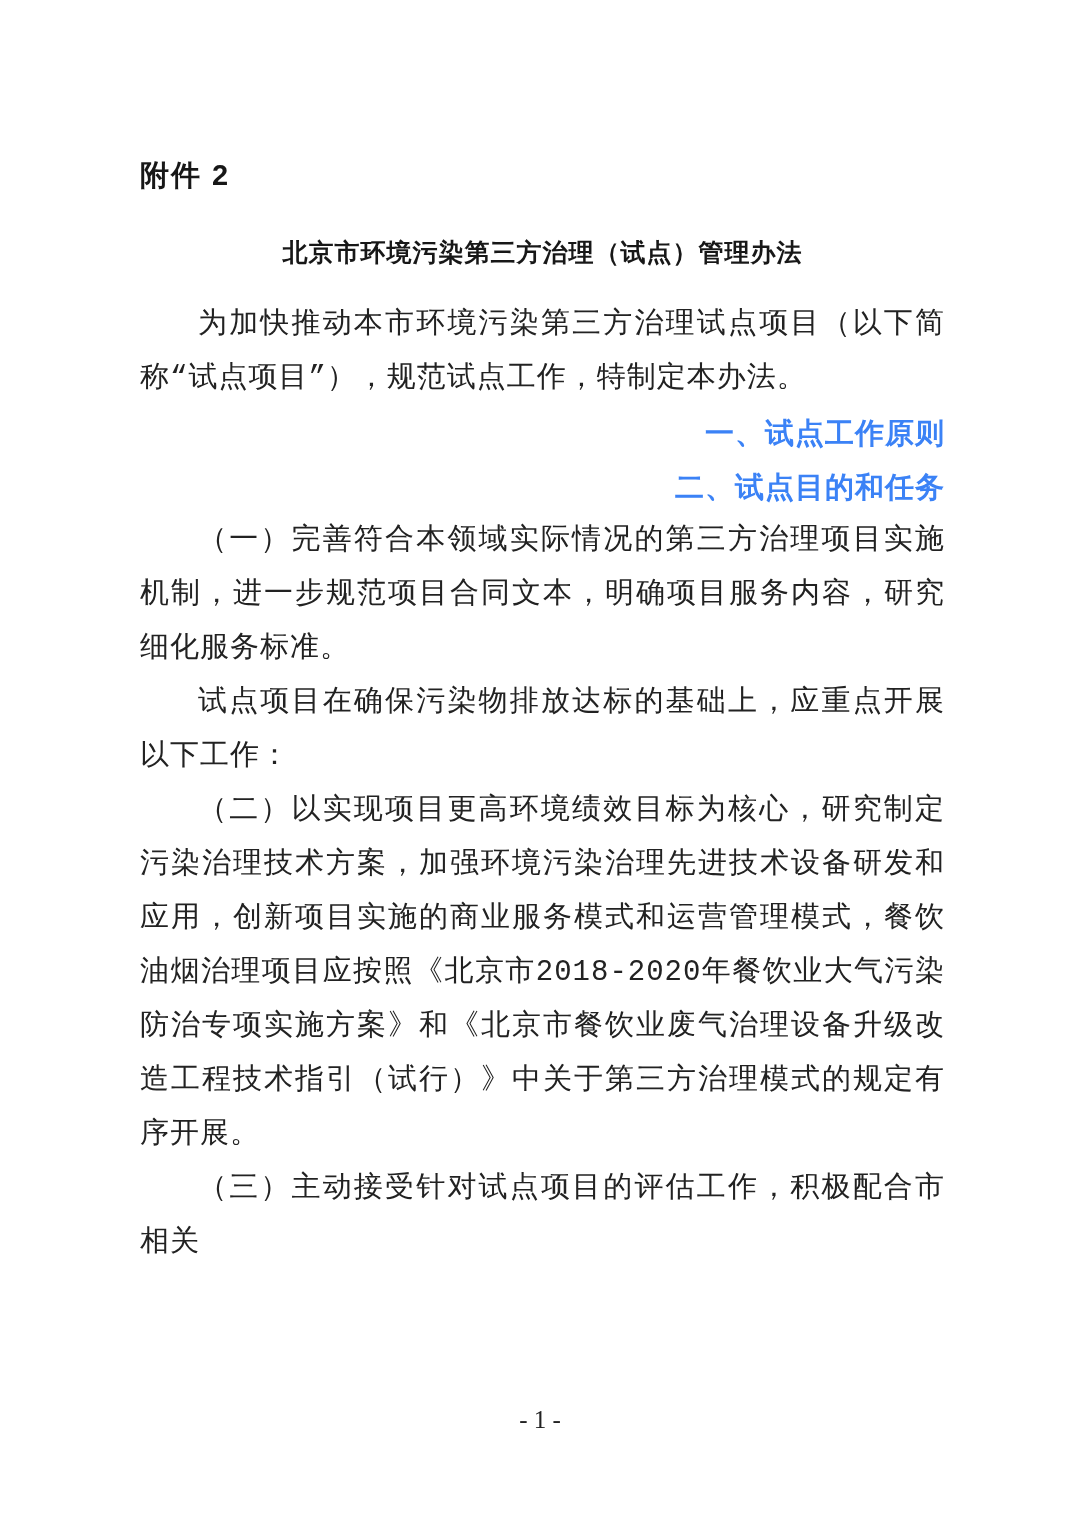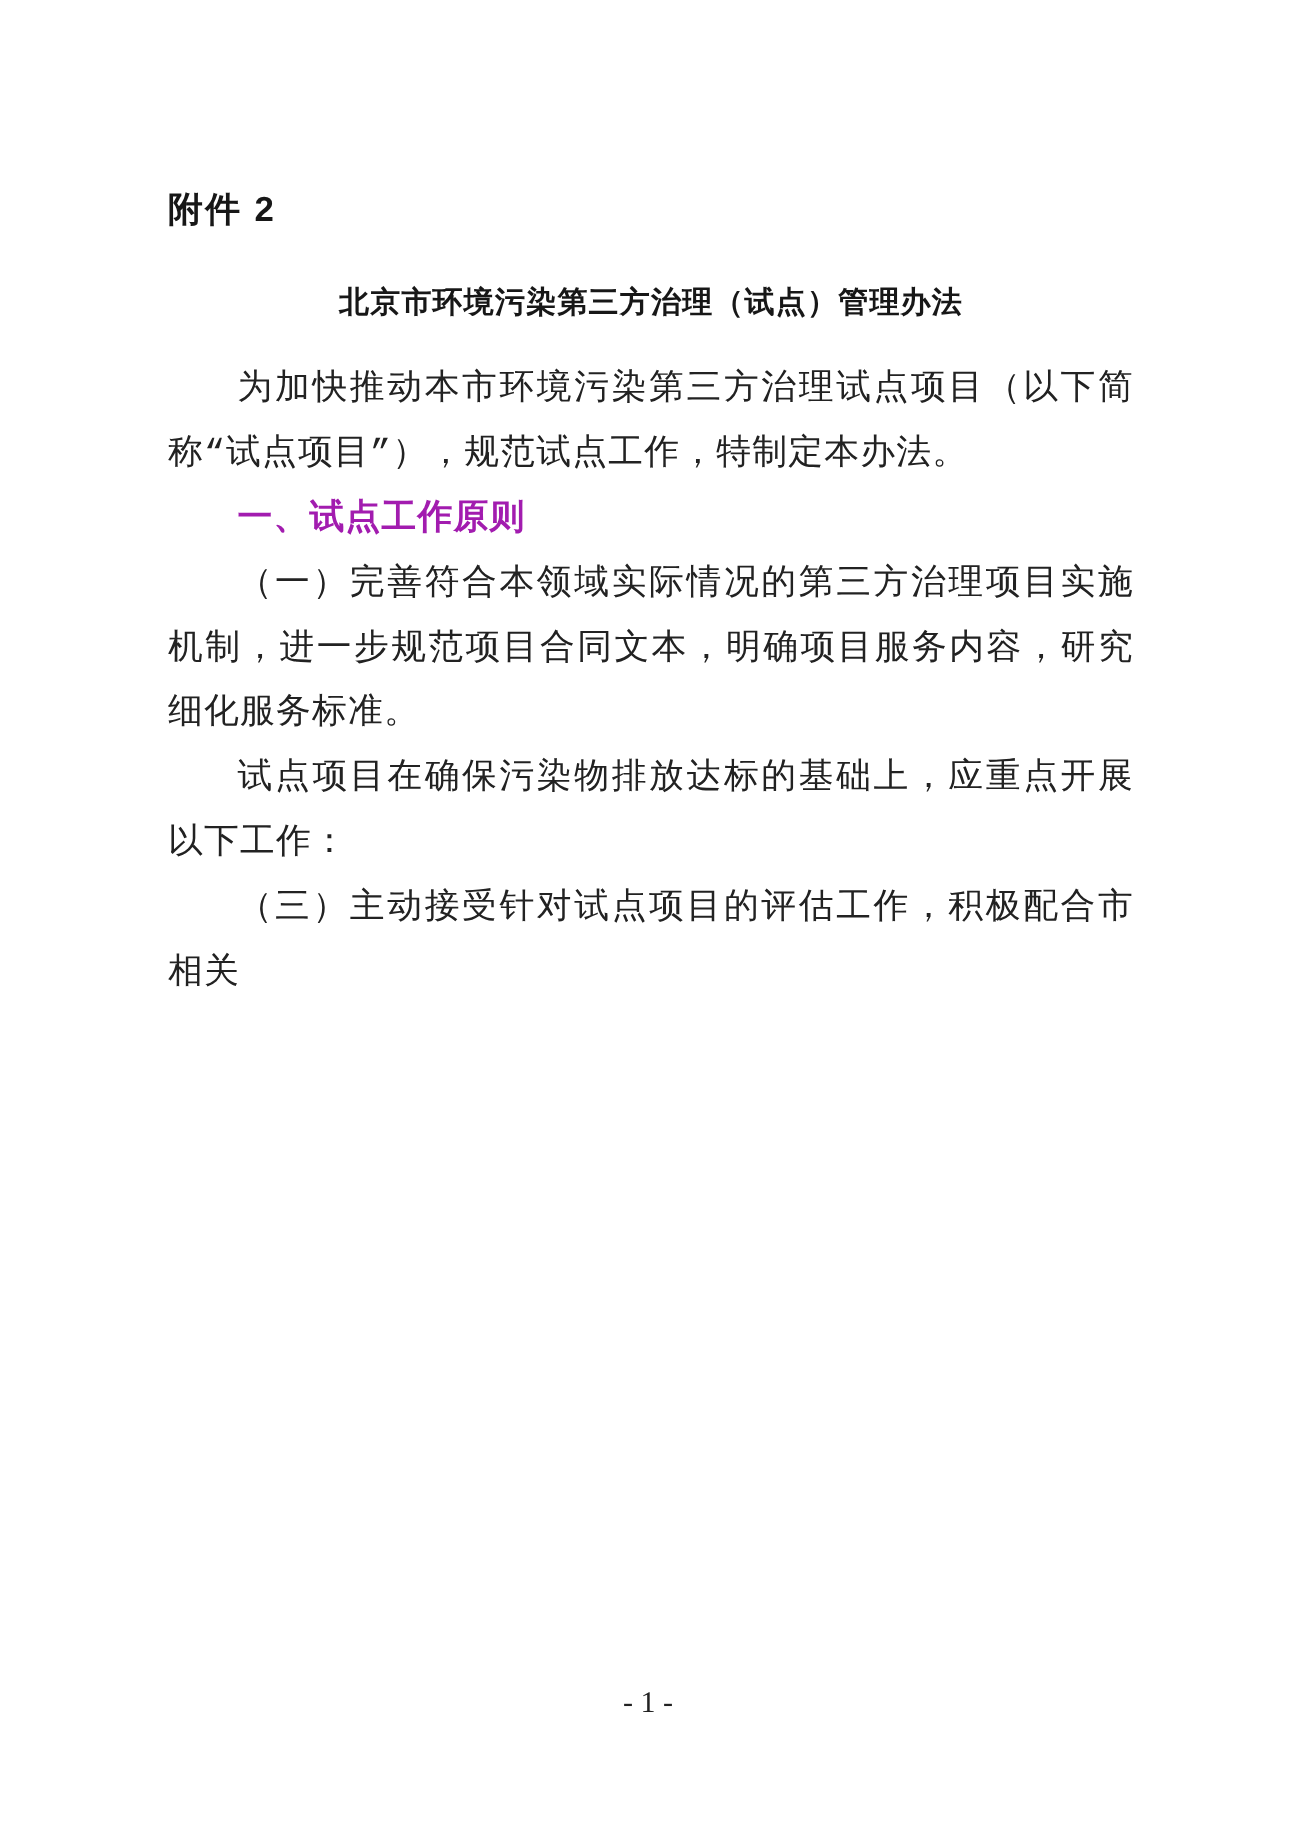--- a/index.html
+++ b/index.html
@@ -47,24 +47,24 @@
     margin: 0;
     font-family: Liberation Mono, monospace;
     font-size: 29px;
     line-height: 54px;
     letter-spacing: 1px;
     text-align: justify;
     text-indent: 2em;
     color: #222222;
   }
   .body-text p.heading {
-    font-family: Liberation Mono, monospace;
+    font-family: Liberation Sans, sans-serif;
     font-weight: bold;
-    text-align: left;
-    color: #a21caf;
+    text-align: right;
+    color: #3b82f6;
   }
   .page-footer {
     position: absolute;
     left: 0;
     right: 0;
     top: 1406px;
     text-align: center;
     font-family: "Liberation Serif", "DejaVu Serif", serif;
     font-size: 25px;
     color: #222222;
@@ -73,19 +73,21 @@
 </head>
 <body>
 
 <div class="page">
   <div class="content">
     <div class="attachment-label">附件 2</div>
     <h1 class="doc-title">北京市环境污染第三方治理（试点）管理办法</h1>
     <div class="body-text">
       <p>为加快推动本市环境污染第三方治理试点项目（以下简称“试点项目”），规范试点工作，特制定本办法。</p>
       <p class="heading">一、试点工作原则</p>
+      <p class="heading">二、试点目的和任务</p>
       <p>（一）完善符合本领域实际情况的第三方治理项目实施机制，进一步规范项目合同文本，明确项目服务内容，研究细化服务标准。</p>
       <p>试点项目在确保污染物排放达标的基础上，应重点开展以下工作：</p>
+      <p>（二）以实现项目更高环境绩效目标为核心，研究制定污染治理技术方案，加强环境污染治理先进技术设备研发和应用，创新项目实施的商业服务模式和运营管理模式，餐饮油烟治理项目应按照《北京市2018-2020年餐饮业大气污染防治专项实施方案》和《北京市餐饮业废气治理设备升级改造工程技术指引（试行）》中关于第三方治理模式的规定有序开展。</p>
       <p>（三）主动接受针对试点项目的评估工作，积极配合市相关</p>
     </div>
   </div>
   <div class="page-footer">- 1 -</div>
 </div>
 
 </body></html>

